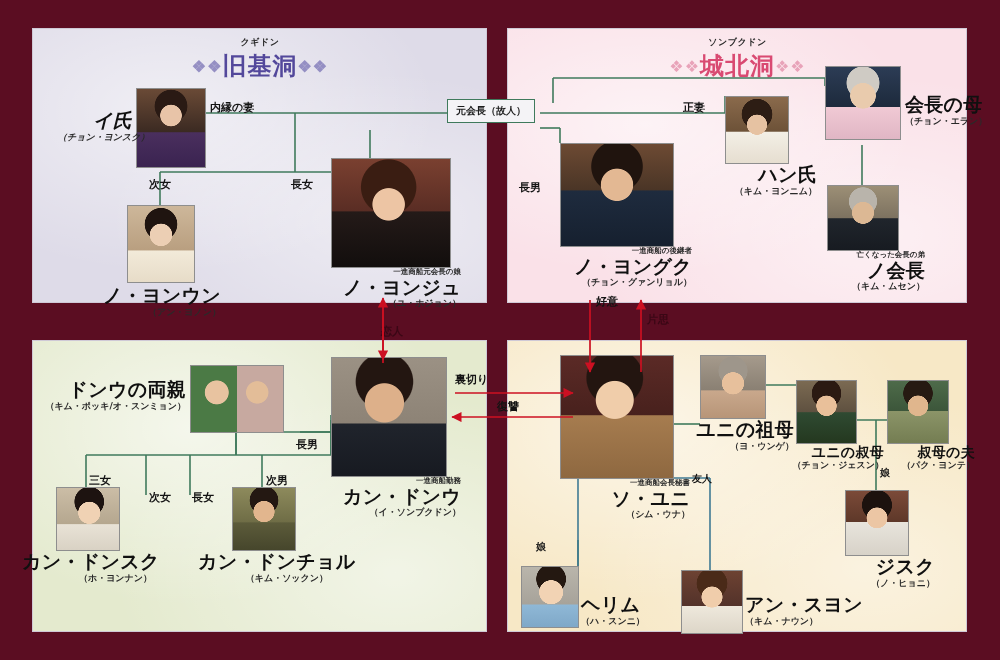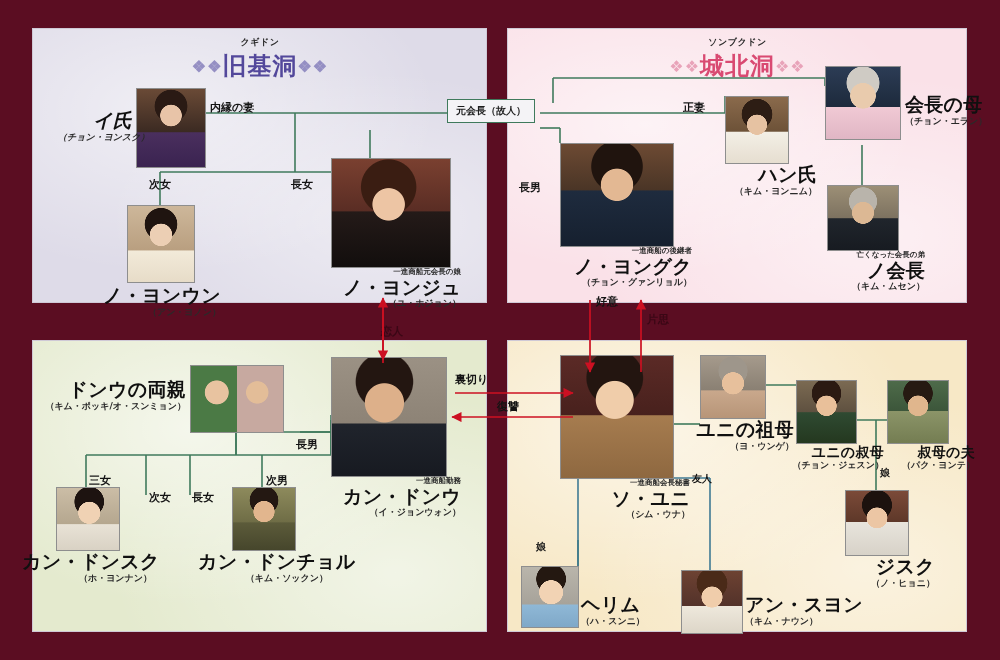--- a/index.html
+++ b/index.html
@@ -297,21 +297,21 @@
   <div class="person" style="left:331px;top:357px;">
     <div class="photo" style="width:114px;height:118px;">
       <i style="background:
         radial-gradient(circle at 46% 38%, #ddb08a 0 20%, rgba(221,176,138,0) 21%),
         radial-gradient(circle at 46% 20%, #231611 0 25%, rgba(35,22,17,0) 26%),
         linear-gradient(#9b9184,#8d8376 55%,#20242c 56%,#171a21);"></i>
     </div>
     <div class="cap c" style="position:absolute;left:-16px;top:120px;width:146px;">
       <span class="role">一進商船勤務</span>
       <span class="nm">カン・ドンウ</span>
-      <span class="act">（イ・ジョンウォン）</span>
+      <span class="act">（イ・ソンブクドン）</span>
     </div>
   </div>
 
   <div class="person" style="left:56px;top:487px;">
     <div class="photo" style="width:62px;height:62px;">
       <i style="background:
         radial-gradient(circle at 52% 40%, #f0d2b4 0 22%, rgba(240,210,180,0) 23%),
         radial-gradient(circle at 52% 22%, #1d1310 0 25%, rgba(29,19,16,0) 26%),
         linear-gradient(#cbbda6,#b5a78f 58%,#e8e2d6 59%,#d9d2c4);"></i>
     </div>

